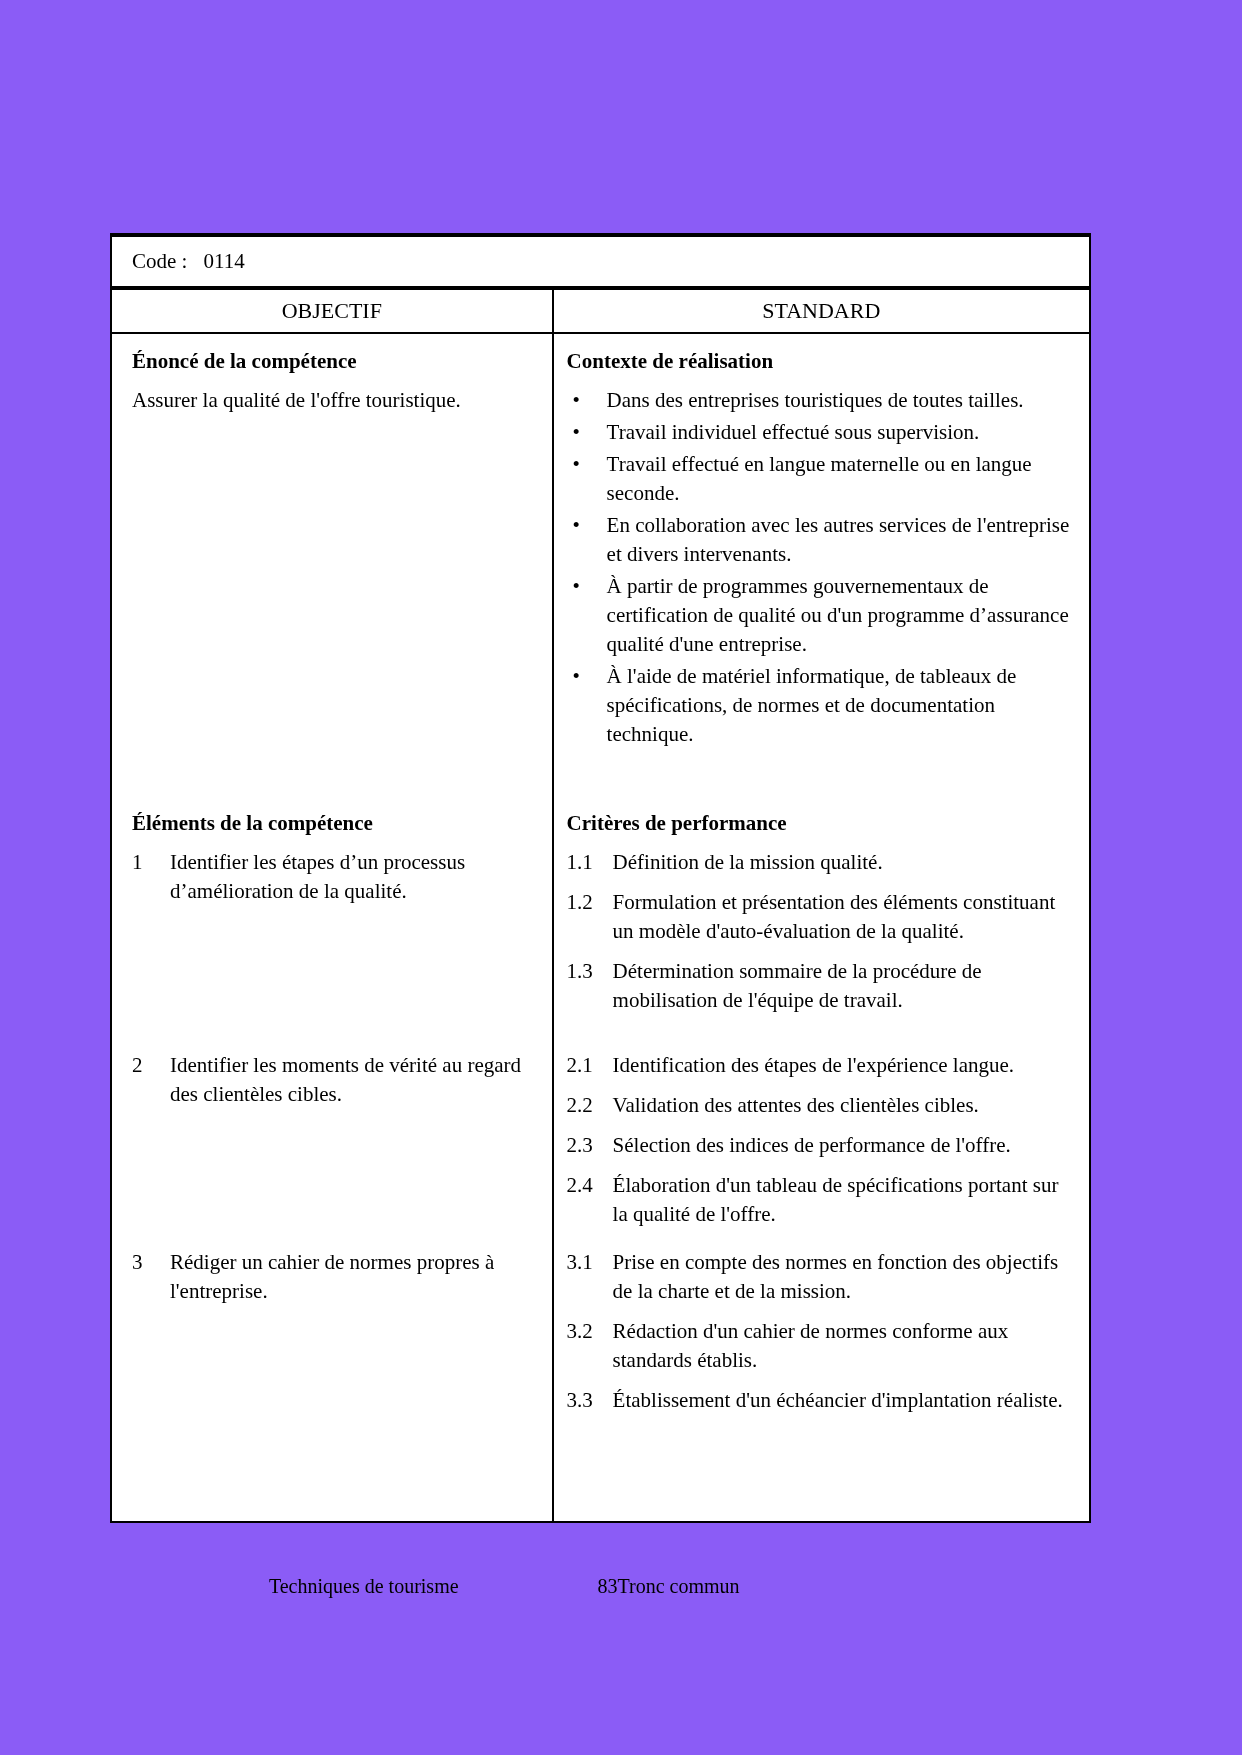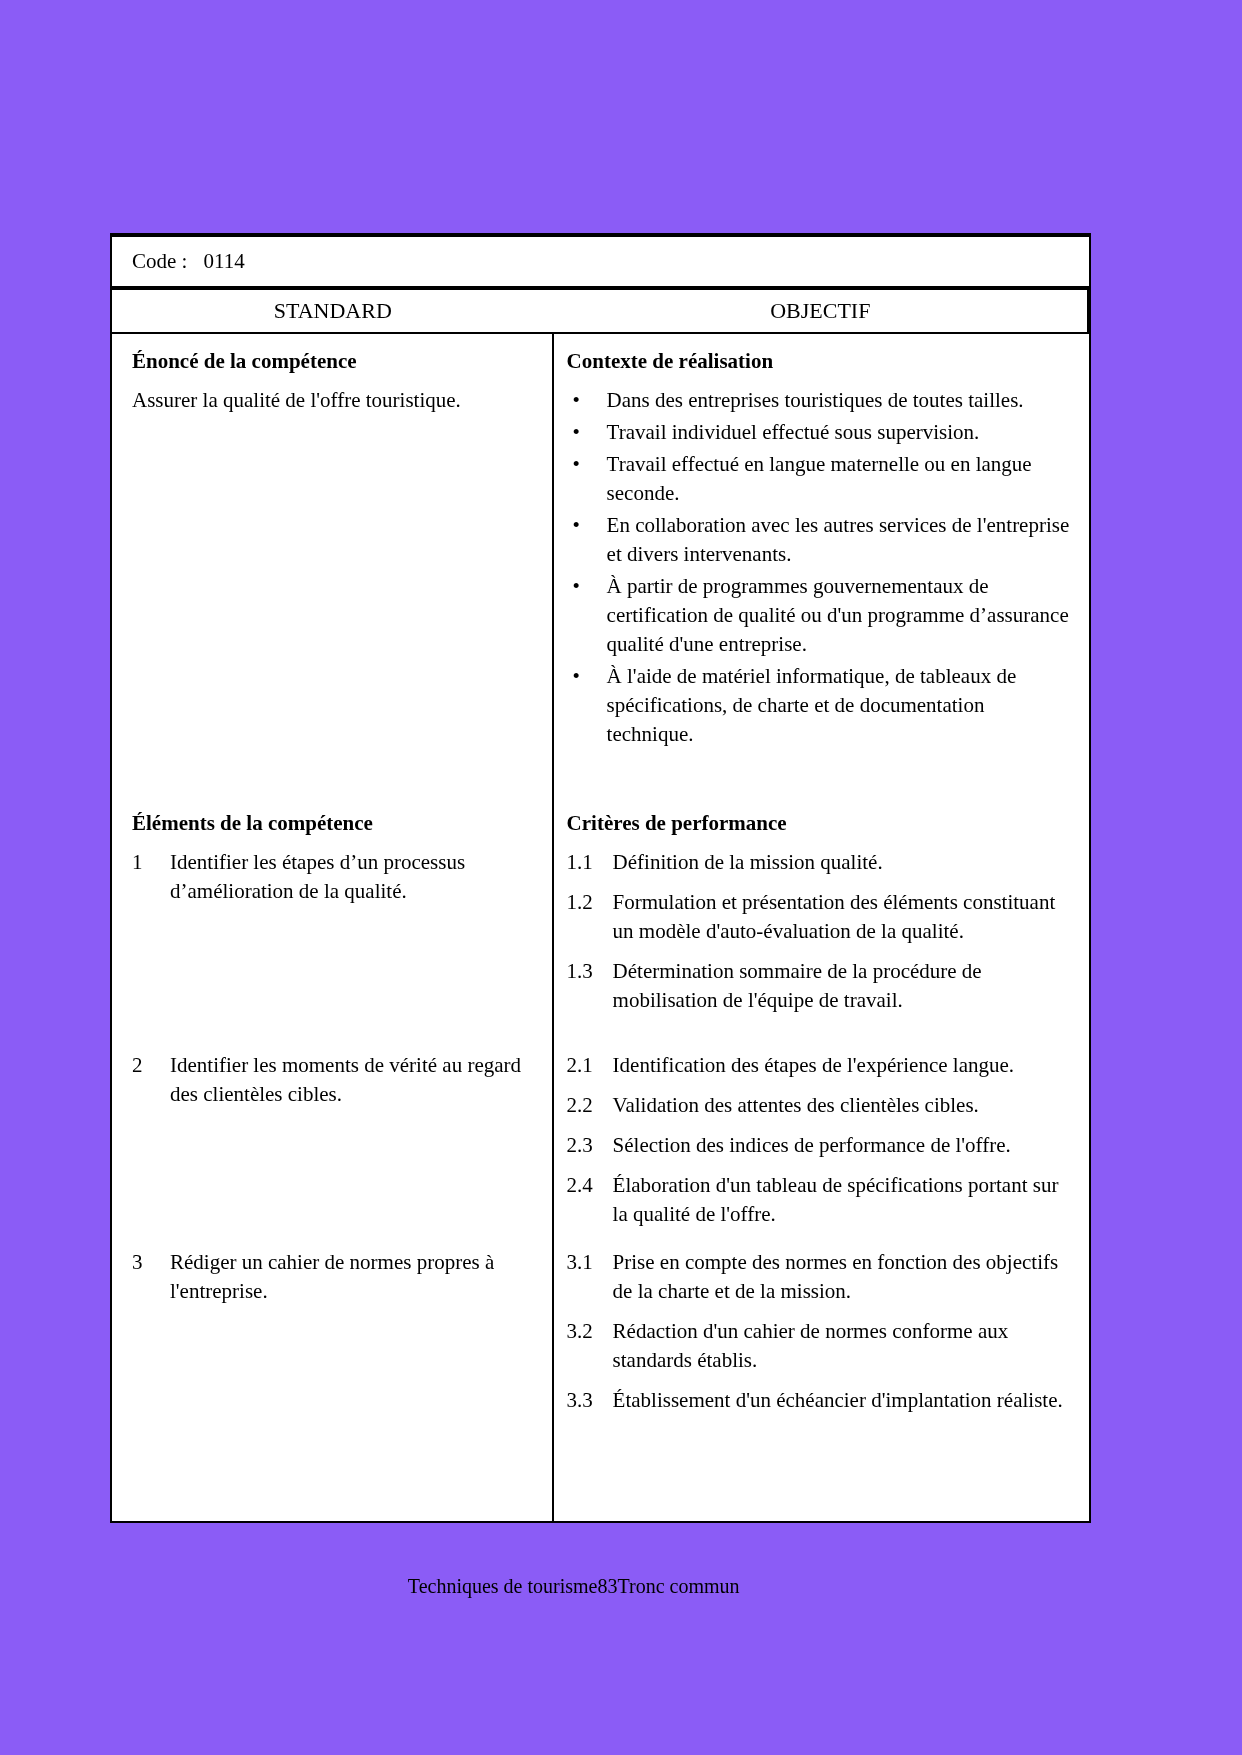--- a/index.html
+++ b/index.html
@@ -39,39 +39,39 @@
   .bullet .btxt { flex:1; }
   .item { display:flex; margin:0 0 11px; }
   .item .num { flex:0 0 46px; }
   .lc .item .num { flex:0 0 38px; }
   .item .itxt { flex:1; }
   .footer {
     position:absolute; left:110px; top:1572px; width:981px;
     display:flex; align-items:baseline; font-size:20px;
     padding:0 6px 0 20px; box-sizing:border-box;
   }
-  .footer .fl { flex:1; text-align:right; }
+  .footer .fl { flex:1; text-align:center; }
   .footer .fc { flex:0 0 auto; text-align:center; }
   .footer .fr { flex:1; text-align:left; }
 </style>
 </head>
 <body>
 
 <div class="page">
 
   <div class="doc-table">
 
     <div class="row-code">
       <span>Code :</span>
       <span class="code-value">0114</span>
     </div>
 
     <div class="row-headers">
+      <div class="hc lcell">OBJECTIF</div>
       <div class="hc">STANDARD</div>
-      <div class="hc lcell">OBJECTIF</div>
     </div>
 
     <div class="band band-1">
       <div class="lc">
         <div class="sec-title">Énoncé de la compétence</div>
         <div class="plain">Assurer la qualité de l'offre touristique.</div>
       </div>
       <div class="rc">
         <div class="sec-title">Contexte de réalisation</div>
         <div class="bullet">
@@ -89,21 +89,21 @@
         <div class="bullet">
           <span class="mark">•</span>
           <span class="btxt">En collaboration avec les autres services de l'entreprise et divers intervenants.</span>
         </div>
         <div class="bullet">
           <span class="mark">•</span>
           <span class="btxt">À partir de programmes gouvernementaux de certification de qualité ou d'un programme d’assurance qualité d'une entreprise.</span>
         </div>
         <div class="bullet">
           <span class="mark">•</span>
-          <span class="btxt">À l'aide de matériel informatique, de tableaux de spécifications, de charte et de documentation technique.</span>
+          <span class="btxt">À l'aide de matériel informatique, de tableaux de spécifications, de normes et de documentation technique.</span>
         </div>
       </div>
     </div>
 
     <div class="band band-2">
       <div class="lc">
         <div class="sec-title">Éléments de la compétence</div>
         <div class="item">
           <span class="num">1</span>
           <span class="itxt">Identifier les étapes d’un processus d’amélioration de la qualité.</span>

